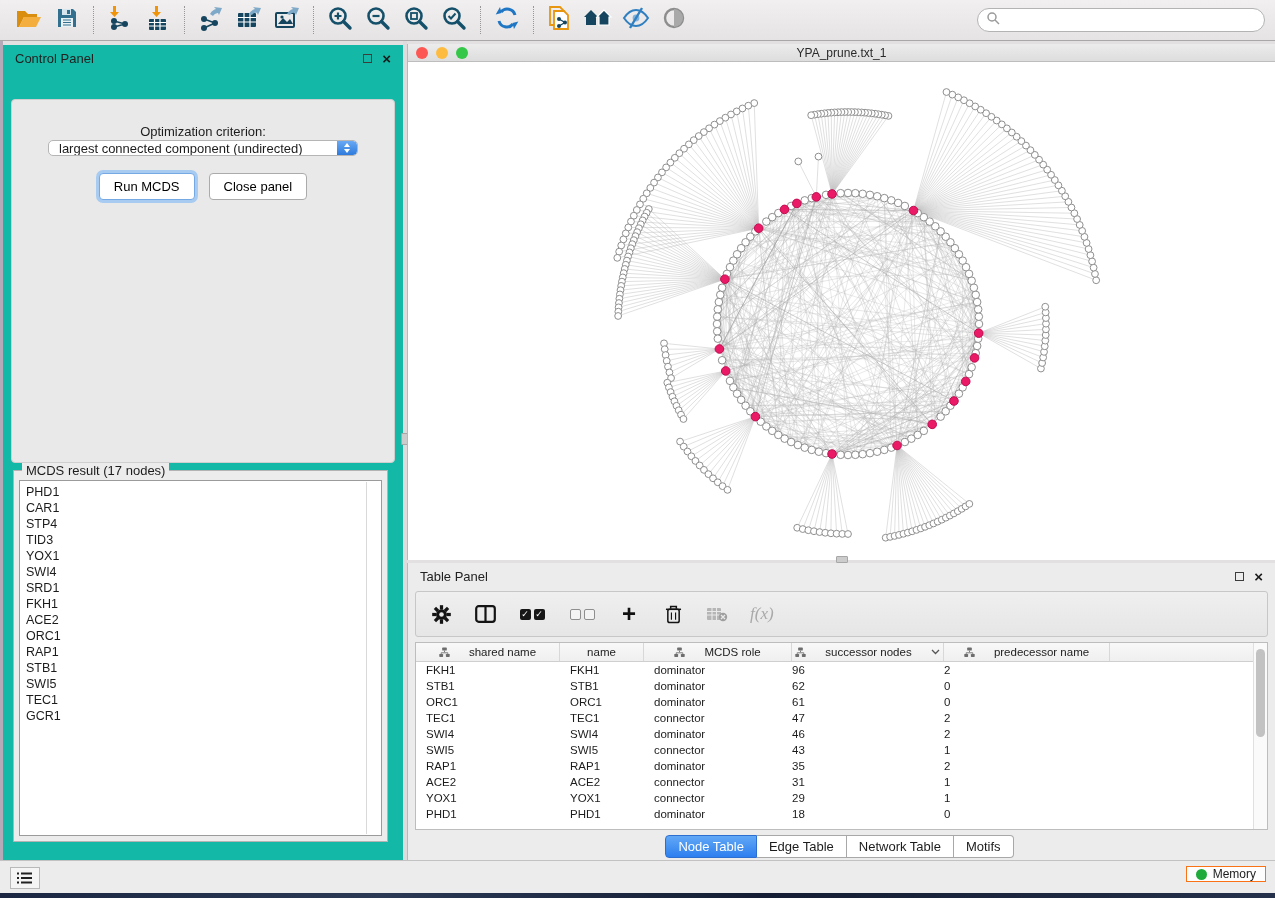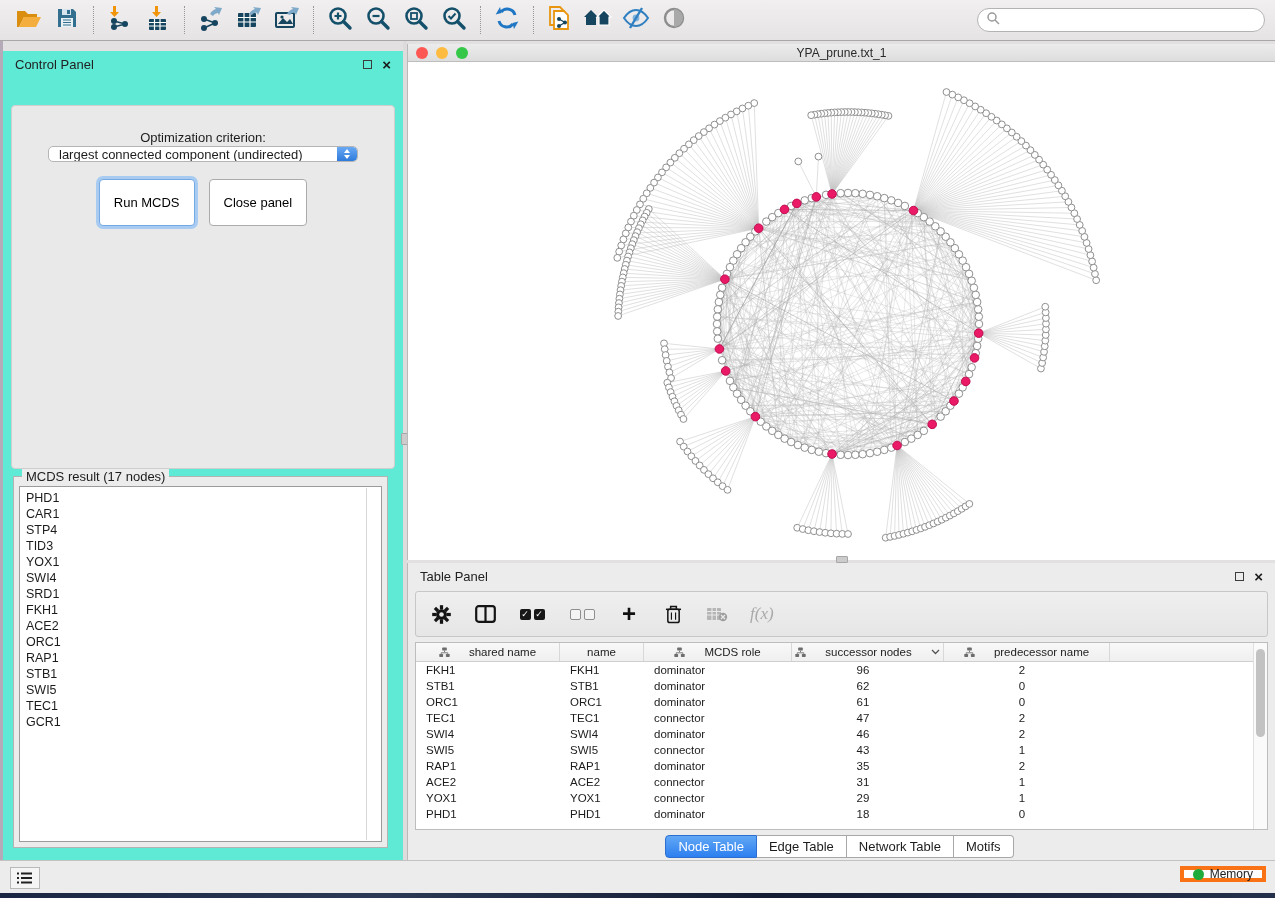--- a/index.html
+++ b/index.html
@@ -14,21 +14,21 @@
   .tb-sep { width:1px; height:28px; border-left:1px dotted #979797; margin:0 7px; }
   .search-field { margin-left:auto; width:288px; height:24px; background:#fff;
     border:1px solid #b3b3b3; border-radius:12px; display:flex; align-items:center; padding:0 8px; }
   .search-field input { border:none; outline:none; flex:1; font-size:12px; background:transparent; font-family:"Liberation Sans",sans-serif; }
 
   
   .main { position:absolute; left:0; top:41px; width:1275px; height:819px; background:#e2e0e1; }
   .left-strip { position:absolute; left:0; top:0; width:3px; height:819px; background:#b5aab8; }
 
   
-  .control-panel { position:absolute; left:3px; top:10px; width:400px; height:819px; background:#5eead4; }
+  .control-panel { position:absolute; left:3px; top:4px; width:400px; height:819px; background:#14b8a6; }
   .panel-titlebar { position:absolute; left:0; top:0; right:0; height:26px; display:flex; align-items:center; padding:0 12px; }
   .panel-title { font-size:13px; color:#222; }
   .panel-ctrls { margin-left:auto; display:flex; gap:10px; align-items:center; }
   .float-box { width:9px; height:9px; border:1.5px solid #3c3c3c; background:transparent; }
   .close-x { font-size:15px; font-weight:bold; color:#1b1b1b; line-height:9px; }
 
   .cp-tabs { position:absolute; top:33px; left:0; right:0; display:flex; justify-content:center; }
   .seg-tab { font-size:13px; padding:3px 12px; background:#fff; border:1px solid #a8a8a8; border-left:none; color:#1c1c1c; }
   .seg-tab:first-child { border-left:1px solid #a8a8a8; border-radius:4px 0 0 4px; }
   .seg-tab:last-child { border-radius:0 4px 4px 0; }
@@ -39,21 +39,21 @@
   .opt-label { position:absolute; top:24px; width:100%; text-align:center; font-size:13px; }
   .dropdown { position:absolute; top:40px; left:36px; right:36px; height:16px; background:#fff;
     border:1px solid #b5b5b5; border-radius:5px; display:flex; align-items:center; overflow:hidden; }
   .dropdown-value { flex:1; font-size:13px; padding:0 10px; white-space:nowrap; }
   .dropdown-cap { width:20px; align-self:stretch; background:linear-gradient(#69a9f4,#2e7bdc);
     border-radius:0 4px 4px 0; display:flex; flex-direction:column; align-items:center; justify-content:center; gap:2px; }
   .chev { width:0; height:0; border-left:3.5px solid transparent; border-right:3.5px solid transparent; }
   .chev.up { border-bottom:4px solid #fff; }
   .chev.down { border-top:4px solid #fff; }
   .cp-buttons { position:absolute; top:73px; width:100%; display:flex; justify-content:center; gap:14px; }
-  .btn { font-size:13px; padding:15px 14px; background:#fff; border:1px solid #ababab; border-radius:4px; }
+  .btn { font-size:13px; padding:5px 14px; background:#fff; border:1px solid #ababab; border-radius:4px; }
   .btn.focused { box-shadow:0 0 0 3px #a8cbf2; border-color:#74a9e4; }
 
   .mcds-group { position:absolute; left:10px; right:15px; top:425px; height:372px;
     border:1px solid #b3b3b3; background:#ececec; }
   .mcds-legend { position:absolute; top:-8px; left:8px; background:#ececec; padding:0 4px; font-size:13px; }
   .mcds-list { position:absolute; left:5px; right:5px; top:9px; bottom:5px; background:#fff;
     border:1px solid #9b9b9b; overflow:hidden; padding:3px 0 0 6px; }
   .mcds-item { font-size:12.5px; line-height:16px; }
   .mcds-scroll { position:absolute; top:1px; bottom:1px; right:14px; width:1px; background:#d9d9d9; }
 
@@ -85,34 +85,34 @@
 
   .table-wrap { position:absolute; left:7px; right:7px; top:79px; height:188px; background:#fff; border:1px solid #bdbdbd; }
   .t-header { position:absolute; left:0; right:14px; top:0; height:19px; display:flex;
     background:linear-gradient(#f8f8f8,#efefef); border-bottom:1px solid #cfcfcf; }
   .th { display:flex; align-items:center; justify-content:center; gap:19px; font-size:11.5px;
     color:#222; border-right:1px solid #d8d8d8; height:100%; }
   .th.filler { flex:1; border-right:none; }
   .t-rows { position:absolute; left:0; right:14px; top:19px; bottom:0; overflow:hidden; }
   .tr { display:flex; height:16px; align-items:center; }
   .td { font-size:11.5px; padding-left:10px; white-space:nowrap; }
-  .td.num { text-align:center; padding-right:10px; padding-left:0; }
+  .td.num { text-align:left; padding-right:10px; padding-left:0; }
   .td.filler { flex:1; }
   .t-scroll { position:absolute; right:0; top:0; bottom:0; width:14px; background:#fafafa; border-left:1px solid #e0e0e0; }
   .t-thumb { position:absolute; left:2px; width:9px; border-radius:5px; background:#c2c2c2; }
 
   .tp-tabs { position:absolute; left:0; right:4px; top:272px; display:flex; justify-content:center; }
 
   
   .status-bar { position:absolute; left:0; top:860px; width:1275px; height:33px;
     background:#ececec; border-top:1px solid #c2c2c2; }
   .list-btn { position:absolute; left:10px; top:6px; width:30px; height:22px; background:#f5f5f5;
     border:1px solid #b9b9b9; display:flex; align-items:center; justify-content:center; }
   .memory-btn { position:absolute; right:9px; top:5px; height:16px; background:#fdfdfd;
-    border:4px solid #f97316; display:flex; align-items:center; gap:6px; padding:0 9px; font-size:12px; }
+    border:1px solid #f97316; display:flex; align-items:center; gap:6px; padding:0 9px; font-size:12px; }
   .mem-dot { width:11px; height:11px; border-radius:50%; }
 
   .wallpaper { position:absolute; left:0; top:893px; width:1275px; height:5px;
     background:linear-gradient(90deg,#1b2742,#2c3a55 30%,#141d33 60%,#25304a); }
 </style>
 </head>
 <body>
 
 <div class="toolbar">
   <div class="tb-btn">

